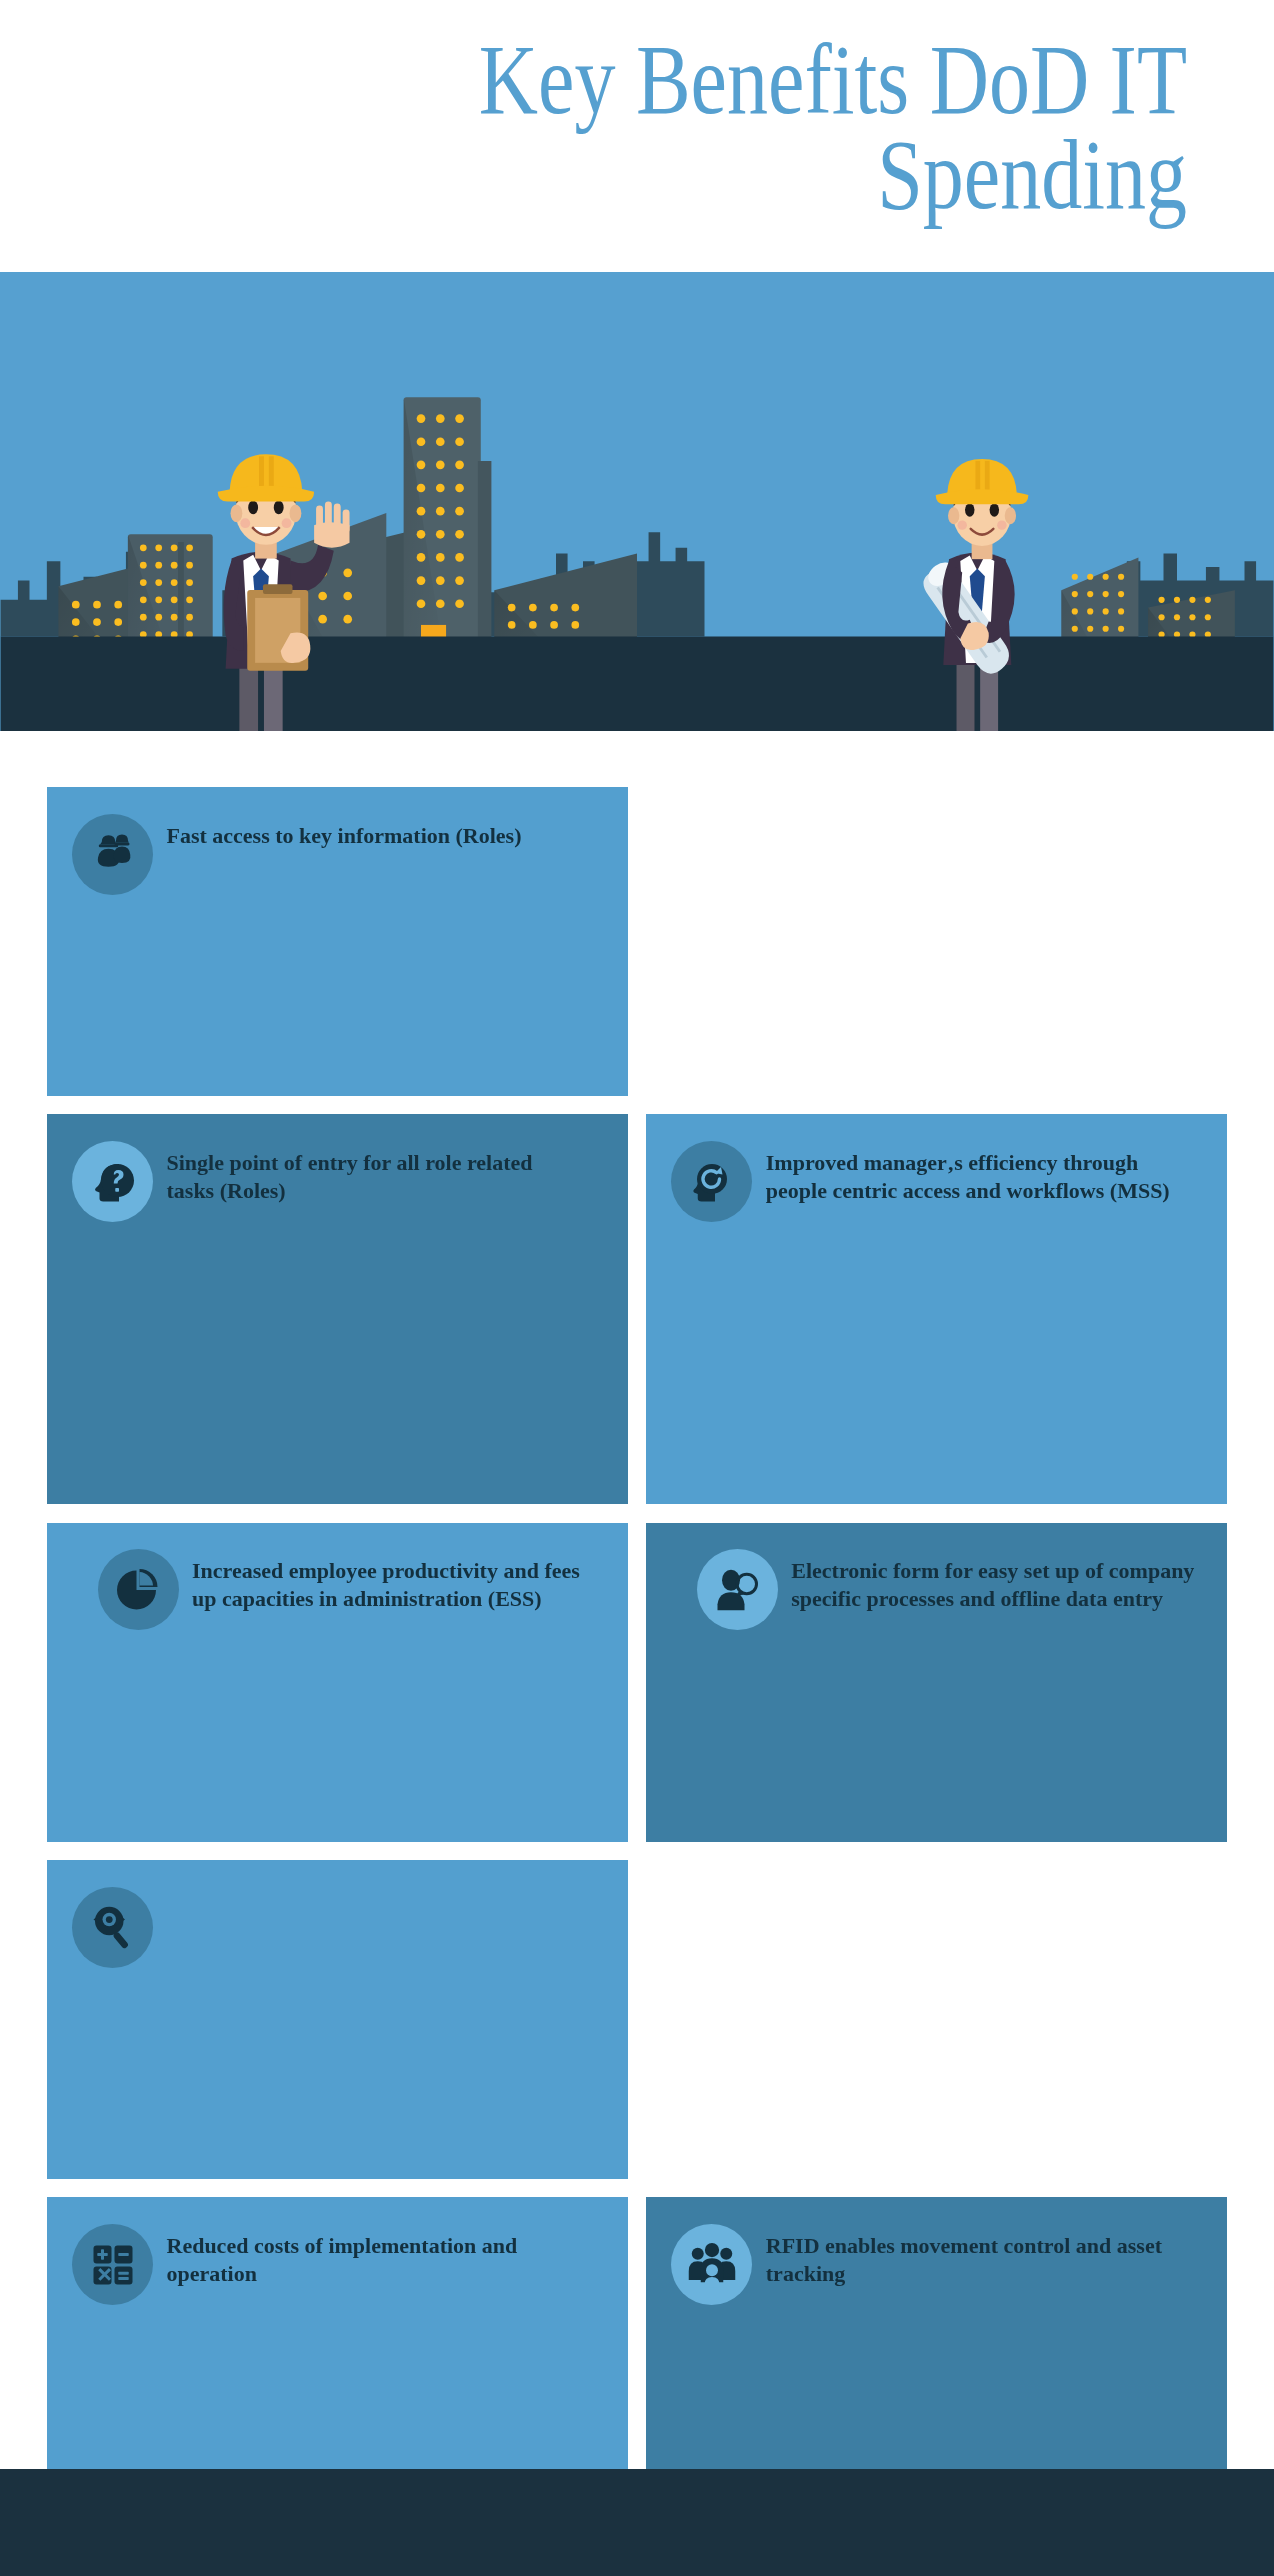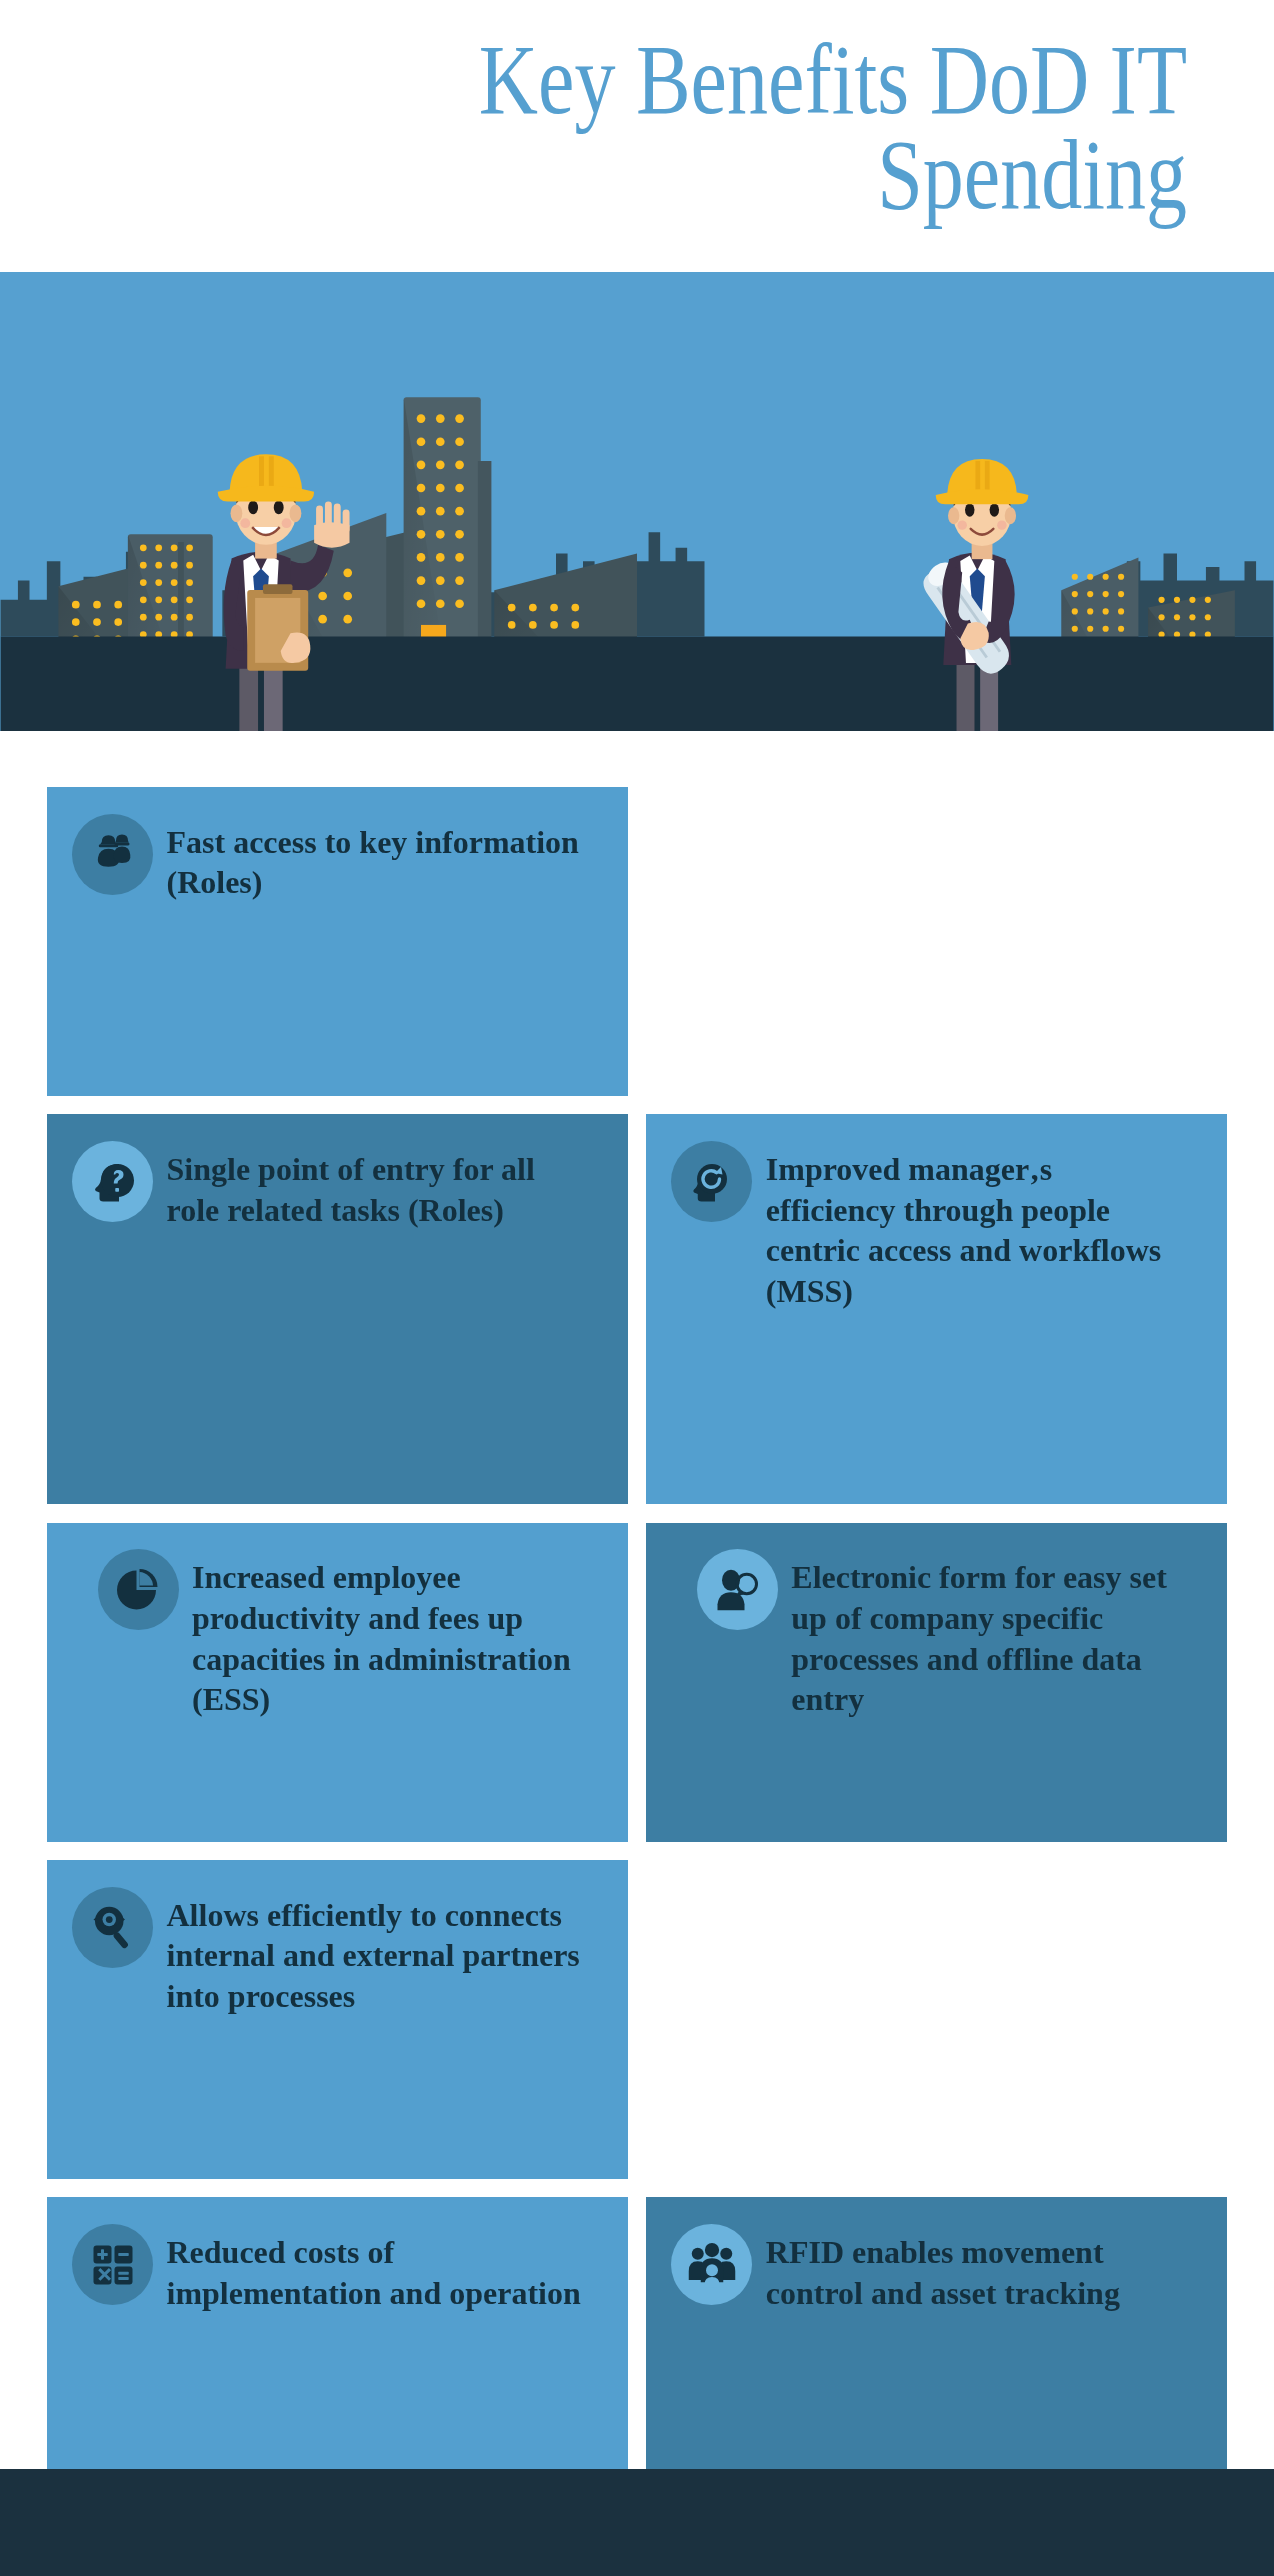--- a/index.html
+++ b/index.html
@@ -87,21 +87,21 @@
     margin-top: 1.9px;
   }
   .icon-wrap.on-light { background: #3d7ea3; }
   .icon-wrap.on-dark  { background: #6bb3dd; }
   .icon-wrap svg { width: 48px; height: 48px; display: block; }
   .icon-glyph { fill: #13303f; }
 
   .card-text {
     font-family: "Liberation Serif", "DejaVu Serif", serif;
     font-weight: bold;
-    font-size: 32px;
+    font-size: 22px;
     line-height: 1.27;
     color: #13303f;
     padding-top: 9.7px;
     max-width: 415px;
   }
 
   
   .h1 { height: 309px; }
   .h2 { height: 390px; }
   .h3 { height: 319px; justify-content: flex-end; }
@@ -533,21 +533,20 @@
           <svg viewBox="0 0 64 64">
               <g class="icon-glyph">
             <circle cx="27" cy="24" r="19"></circle>
             <path d="M6 22 q21 -18 42 0 q-21 18 -42 0 Z"></path>
             <circle cx="27" cy="22" r="9" fill="#3d7ea3"></circle>
             <circle cx="27" cy="22" r="4.5"></circle>
             <rect x="38" y="38" width="9" height="24" rx="4" transform="rotate(-40 42 50)"></rect>
           </g>
             </svg>
         </div>
-        <div class="card-text">Allows efficiently to connects internal and external partners into processes</div>
       </div>
     </div>
 
     <div class="card-row">
       <div class="card light h5">
         <div class="icon-wrap on-light">
           <svg viewBox="0 0 64 64">
               <g class="icon-glyph">
             <rect x="6" y="6" width="24" height="24" rx="4"></rect>
             <rect x="34" y="6" width="24" height="24" rx="4"></rect>

